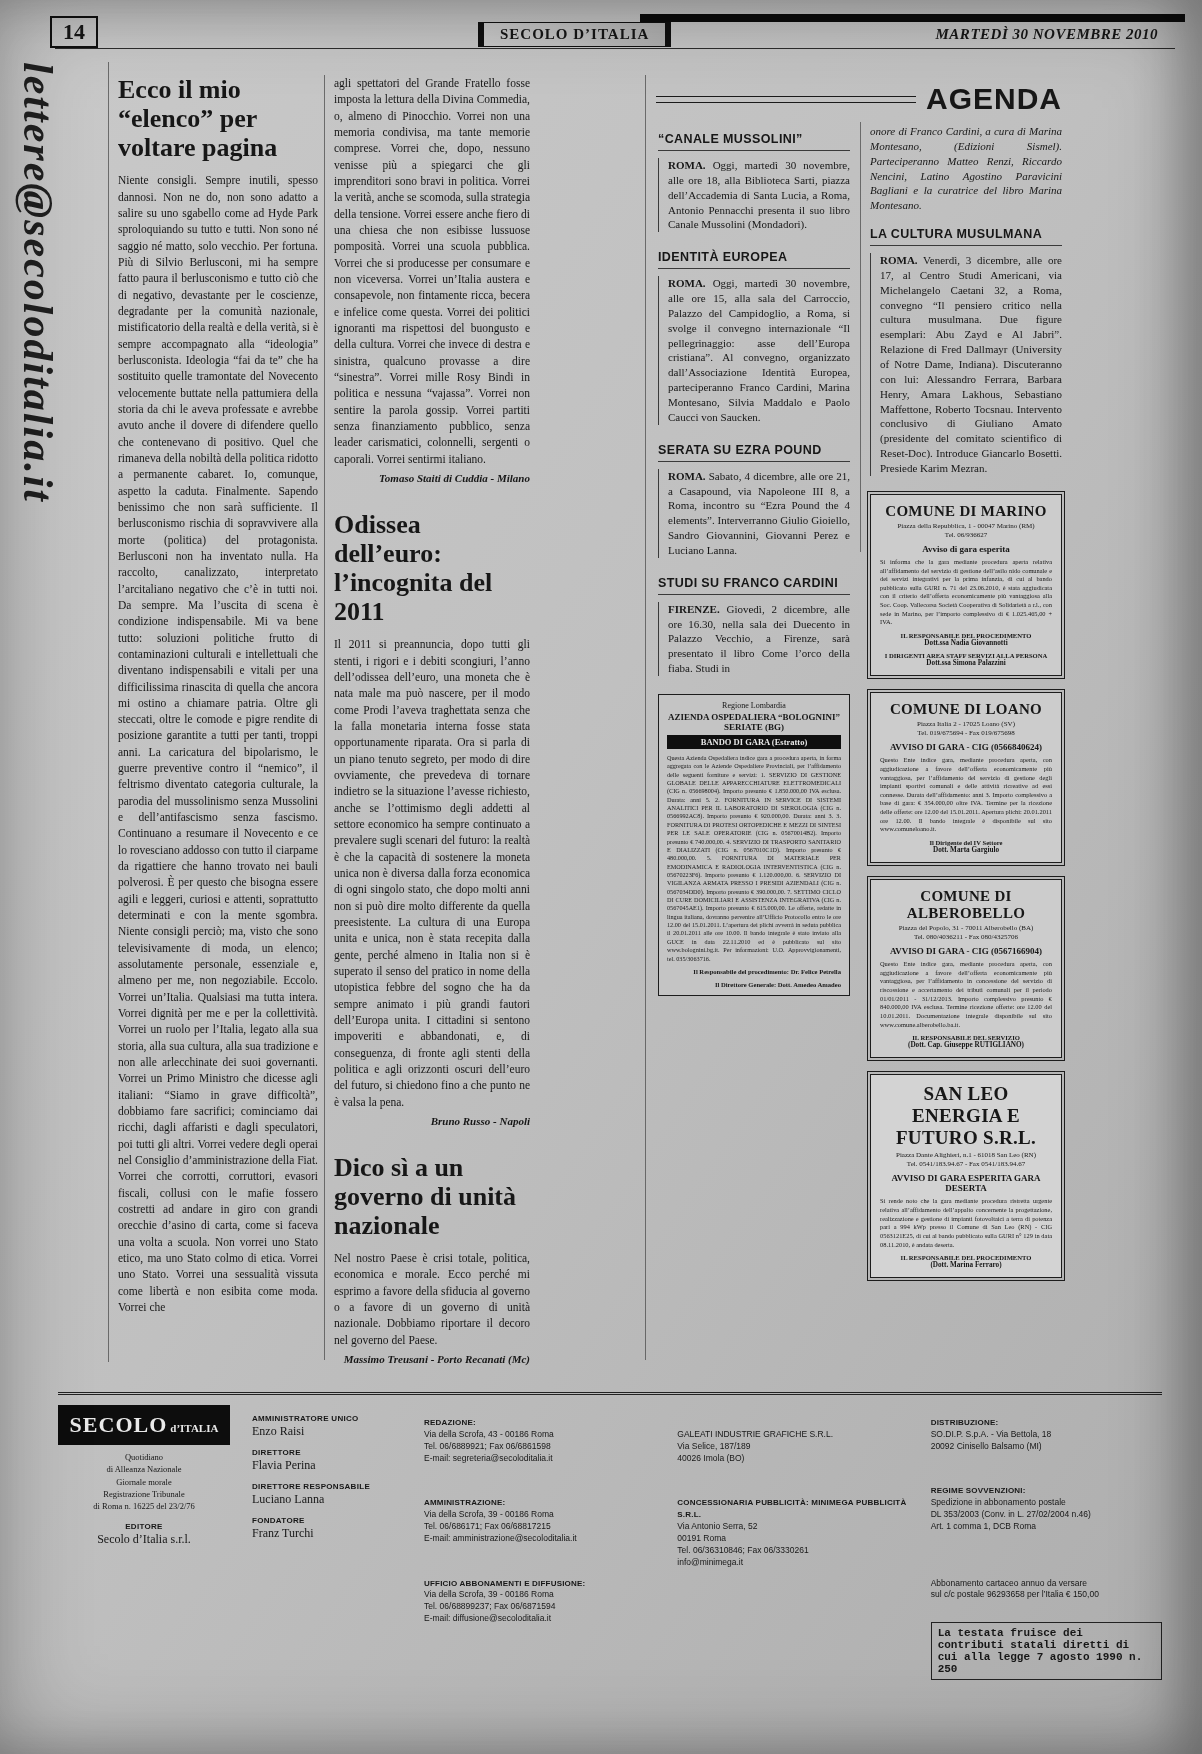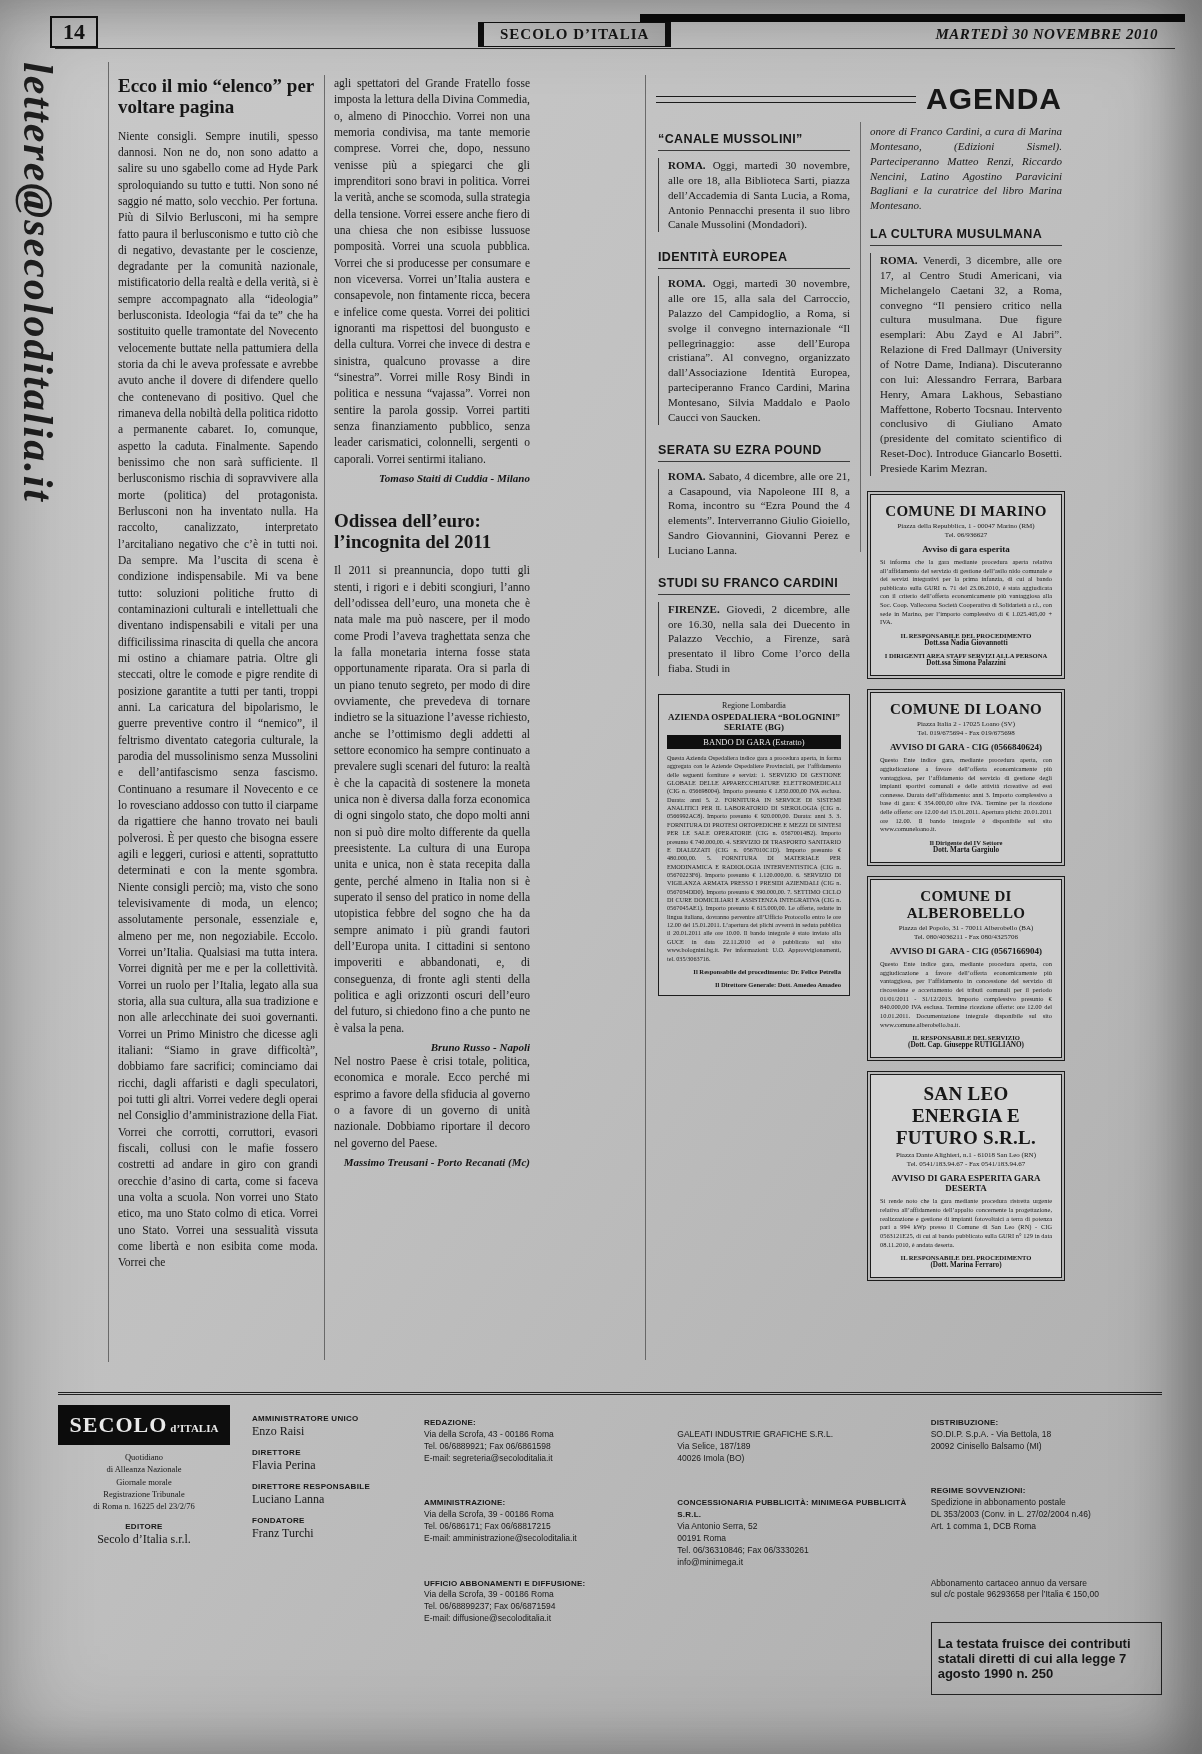--- a/index.html
+++ b/index.html
@@ -20,21 +20,21 @@
   .topbar{position:absolute;left:640px;top:14px;width:545px;height:8px;background:#0d0d0d;}
   .dateline{position:absolute;right:44px;top:26px;font-size:15px;font-weight:bold;font-style:italic;letter-spacing:.5px;}
 
   
   .mailvert{position:absolute;left:14px;top:62px;height:540px;writing-mode:vertical-rl;
         font-size:42px;font-weight:bold;font-style:italic;color:#202020;letter-spacing:2px;}
 
   
   .col{position:absolute;text-align:justify;}
   .body-text{font-size:11.5px;line-height:1.42;hyphens:auto;}
-  .art-title{font-size:19px;font-weight:bold;line-height:1.12;text-align:left;margin:0 0 10px 0;}
+  .art-title{font-size:26px;font-weight:bold;line-height:1.12;text-align:left;margin:0 0 10px 0;}
   .sig{text-align:right;font-style:italic;font-weight:bold;font-size:11px;margin-top:5px;}
 
   
   .agenda-hd{position:absolute;left:656px;top:82px;width:406px;display:flex;align-items:center;}
   .agenda-hd .line{flex:1;height:5px;border-top:1px solid #1a1a1a;border-bottom:1px solid #1a1a1a;margin-right:10px;}
   .agenda-title{font-family:"Liberation Sans",sans-serif;font-weight:bold;font-size:30px;letter-spacing:1px;}
   .ag-item{margin-bottom:18px;}
   .ag-item-head{font-family:"Liberation Sans",sans-serif;font-weight:bold;font-size:12.5px;
         letter-spacing:.4px;border-bottom:1px solid #3a3a3a;padding-bottom:4px;margin-bottom:7px;}
   .ag-body{font-size:11px;line-height:1.35;border-left:1px solid #3a3a3a;padding-left:9px;text-align:justify;}
@@ -47,37 +47,37 @@
   .notice-title{font-weight:bold;font-size:15px;text-align:center;letter-spacing:.3px;margin-bottom:2px;}
   .notice-addr{font-size:7px;text-align:center;line-height:1.3;margin-bottom:4px;}
   .notice-sub{font-weight:bold;font-size:9px;text-align:center;margin:4px 0;}
   .fine{font-size:6.4px;line-height:1.35;text-align:justify;}
   .sig-label{font-weight:bold;font-size:6.6px;text-align:center;margin-top:5px;}
   .sig-name{font-weight:bold;font-size:7.2px;text-align:center;}
 
   .bando{border:1px solid #1c1c1c;background:#c4c4c4;padding:6px 8px;margin-top:14px;}
   .bando .region{font-size:8px;text-align:center;}
   .bando .org{font-weight:bold;font-size:9px;text-align:center;margin:2px 0;}
-  .bando .strip{background:#0f0f0f;color:#e8e8e8;font-weight:normal;font-size:8.5px;text-align:center;padding:2px 0;margin:3px 0 5px 0;}
+  .bando .strip{background:#0f0f0f;color:#e8e8e8;font-weight:bold;font-size:8.5px;text-align:center;padding:2px 0;margin:3px 0 5px 0;}
   .bando .fine{font-size:6.2px;}
   .bando .bfoot{font-size:6.6px;font-weight:bold;text-align:right;margin-top:4px;line-height:1.4;}
 
   
   .footer{position:absolute;left:58px;top:1392px;width:1104px;border-top:3px double #222;padding-top:10px;
         display:flex;gap:22px;font-family:"Liberation Sans",sans-serif;}
   .f-logo{width:172px;}
   .logo-box{background:#0d0d0d;color:#e9e9e9;text-align:center;padding:7px 4px;font-family:"Liberation Serif",serif;}
   .logo-main{font-size:22px;font-weight:bold;letter-spacing:1px;}
   .logo-sub{font-size:11px;font-weight:bold;margin-left:3px;}
   .f-about{font-size:8.5px;text-align:center;line-height:1.45;margin-top:6px;font-family:"Liberation Serif",serif;}
   .f-role{font-size:8px;font-weight:bold;letter-spacing:.3px;margin-top:9px;}
   .f-name{font-size:12px;font-family:"Liberation Serif",serif;margin-top:1px;}
   .f-block{font-size:8.5px;line-height:1.4;margin-bottom:9px;white-space:pre-line;}
   .f-lab{font-weight:bold;font-size:8px;letter-spacing:.2px;}
-  .f-note{border:1px solid #222;padding:13px 6px;font-size:13px;font-weight:bold;margin-top:8px;}
+  .f-note{border:1px solid #222;padding:4px 6px;font-size:11px;font-weight:bold;margin-top:8px;font-family:Liberation Mono, monospace;}
   .fc{flex:1;}
 </style>
 </head>
 <body>
 
 <div class="page">
 
   <div class="pagenum">14</div>
   <div class="topbar"></div>
   <div class="hrule" style="left:55px;top:48px;width:1120px;"></div>
@@ -97,20 +97,21 @@
   </div>
 
   <div class="col" style="left:334px;top:75px;width:196px;">
     <div class="body-text">agli spettatori del Grande Fratello fosse imposta la lettura della Divina Commedia, o, almeno di Pinocchio. Vorrei non una memoria condivisa, ma tante memorie comprese. Vorrei che, dopo, nessuno venisse più a spiegarci che gli imprenditori sono bravi in politica. Vorrei la verità, anche se scomoda, sulla strategia della tensione. Vorrei essere anche fiero di una chiesa che non esibisse lussuose pomposità. Vorrei una scuola pubblica. Vorrei che si producesse per consumare e non viceversa. Vorrei un’Italia austera e consapevole, non fintamente ricca, becera e infelice come questa. Vorrei dei politici ignoranti ma rispettosi del buongusto e della cultura. Vorrei che invece di destra e sinistra, qualcuno provasse a dire “sinestra”. Vorrei mille Rosy Bindi in politica e nessuna “vajassa”. Vorrei non sentire la parola gossip. Vorrei partiti senza finanziamento pubblico, senza leader carismatici, colonnelli, sergenti o caporali. Vorrei sentirmi italiano.</div>
     <div class="sig">Tomaso Staiti di Cuddia - Milano</div>
 
     <h1 class="art-title" style="margin-top:26px;">Odissea dell’euro: l’incognita del 2011</h1>
     <div class="body-text">Il 2011 si preannuncia, dopo tutti gli stenti, i rigori e i debiti scongiuri, l’anno dell’odissea dell’euro, una moneta che è nata male ma può nascere, per il modo come Prodi l’aveva traghettata senza che la falla monetaria interna fosse stata opportunamente riparata. Ora si parla di un piano tenuto segreto, per modo di dire ovviamente, che prevedeva di tornare indietro se la situazione l’avesse richiesto, anche se l’ottimismo degli addetti al settore economico ha sempre continuato a prevalere sugli scenari del futuro: la realtà è che la capacità di sostenere la moneta unica non è diversa dalla forza economica di ogni singolo stato, che dopo molti anni non si può dire molto differente da quella preesistente. La cultura di una Europa unita e unica, non è stata recepita dalla gente, perché almeno in Italia non si è superato il senso del pratico in nome della utopistica febbre del sogno che ha da sempre animato i più grandi fautori dell’Europa unita. I cittadini si sentono impoveriti e abbandonati, e, di conseguenza, di fronte agli stenti della politica e agli orizzonti oscuri dell’euro del futuro, si chiedono fino a che punto ne è valsa la pena.</div>
     <div class="sig">Bruno Russo - Napoli</div>
 
+    <h1 class="art-title" style="margin-top:26px;">Dico sì a un governo di unità nazionale</h1>
     <div class="body-text">Nel nostro Paese è crisi totale, politica, economica e morale. Ecco perché mi esprimo a favore della sfiducia al governo o a favore di un governo di unità nazionale. Dobbiamo riportare il decoro nel governo del Paese.</div>
     <div class="sig">Massimo Treusani - Porto Recanati (Mc)</div>
   </div>
 
   <div class="agenda-hd">
     <div class="line"></div>
     <div class="agenda-title">AGENDA</div>
   </div>
 
   <div class="col" style="left:658px;top:132px;width:192px;text-align:left;">

